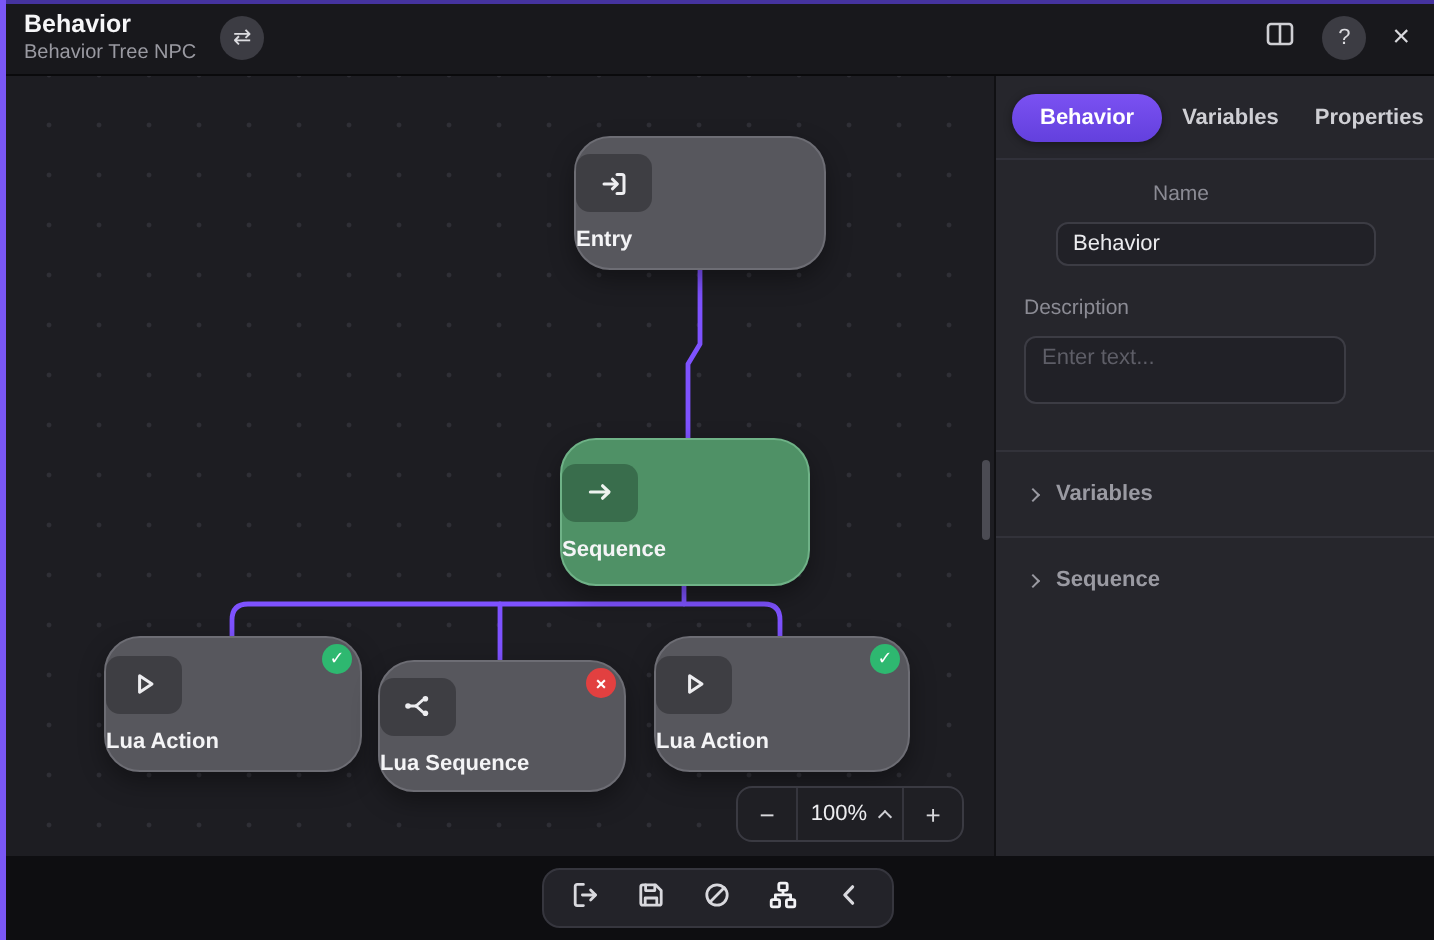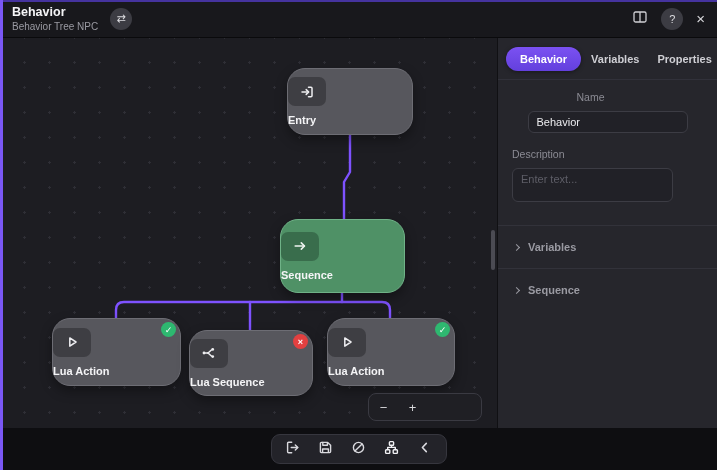--- a/index.html
+++ b/index.html
@@ -186,20 +186,24 @@
       <div class="nicon">
         <svg width="16" height="16" viewBox="0 0 16 16" fill="none" stroke="#ededf0" stroke-width="1.5" stroke-linejoin="round">
           <path d="M5.8 3.9 L12 8 L5.8 12.1 Z"></path>
         </svg>
       </div>
       <div class="nlabel">Lua Action</div>
     </div>
 
     <div class="zoomctl">
       <button class="zbtn">−</button>
+      <div class="zmid">
+        <span>100%</span>
+        <i class="chev up"></i>
+      </div>
       <button class="zbtn">+</button>
     </div>
 
     <div class="vthumb"></div>
   </div>
 
   <aside class="panel">
     <div class="tabs">
       <button class="tab active">Behavior</button>
       <button class="tab">Variables</button>

